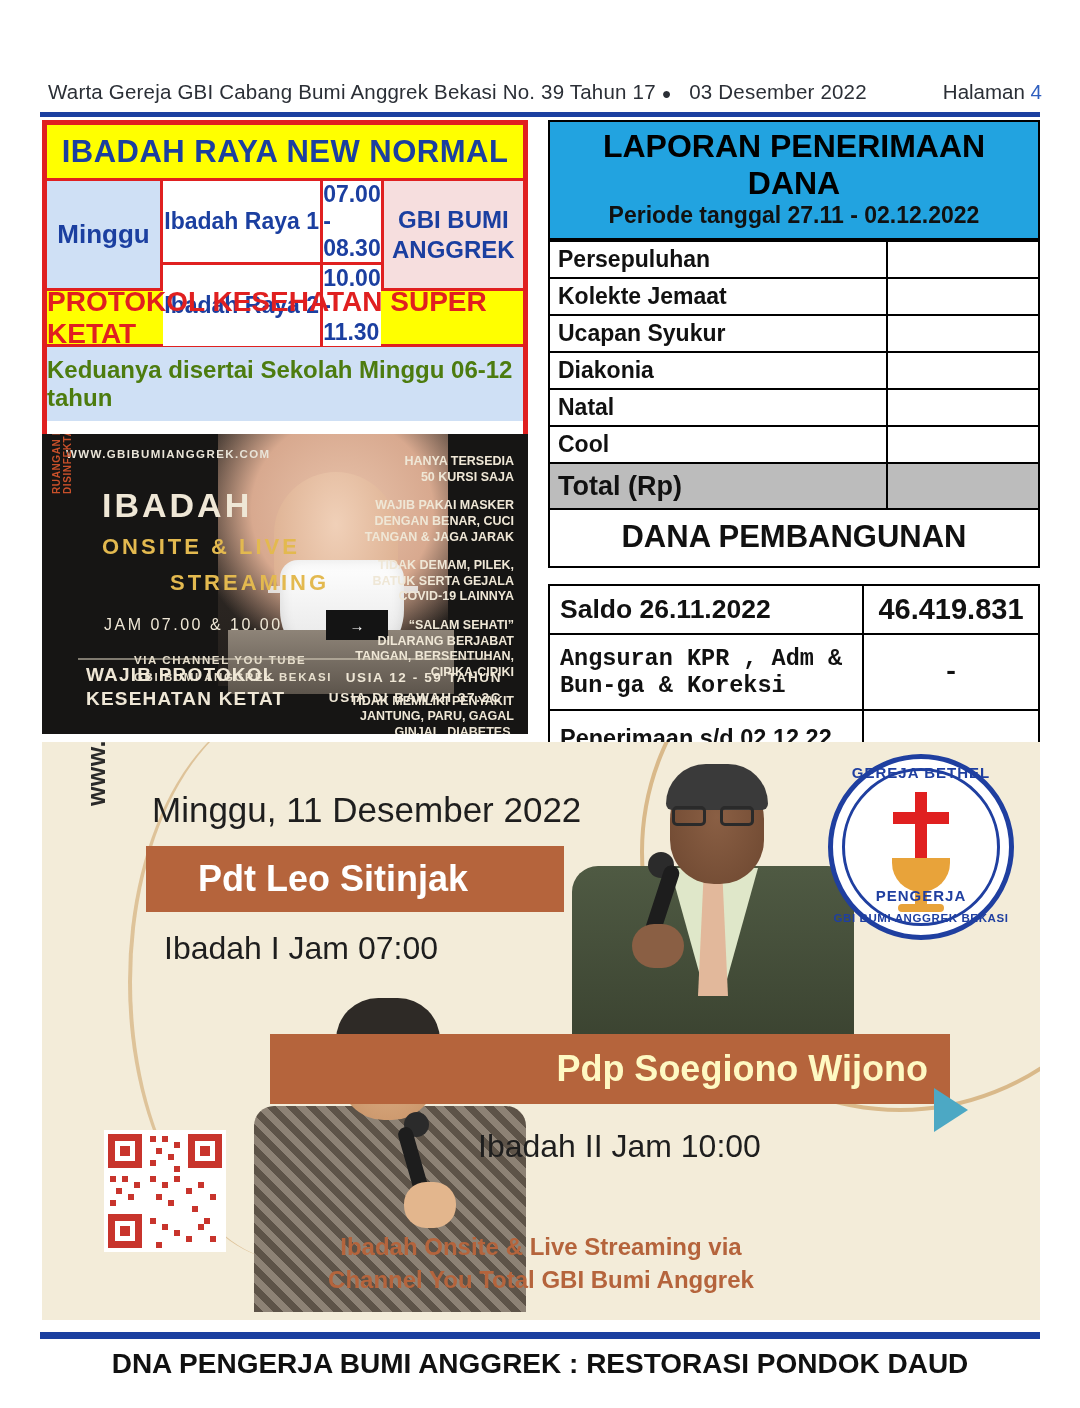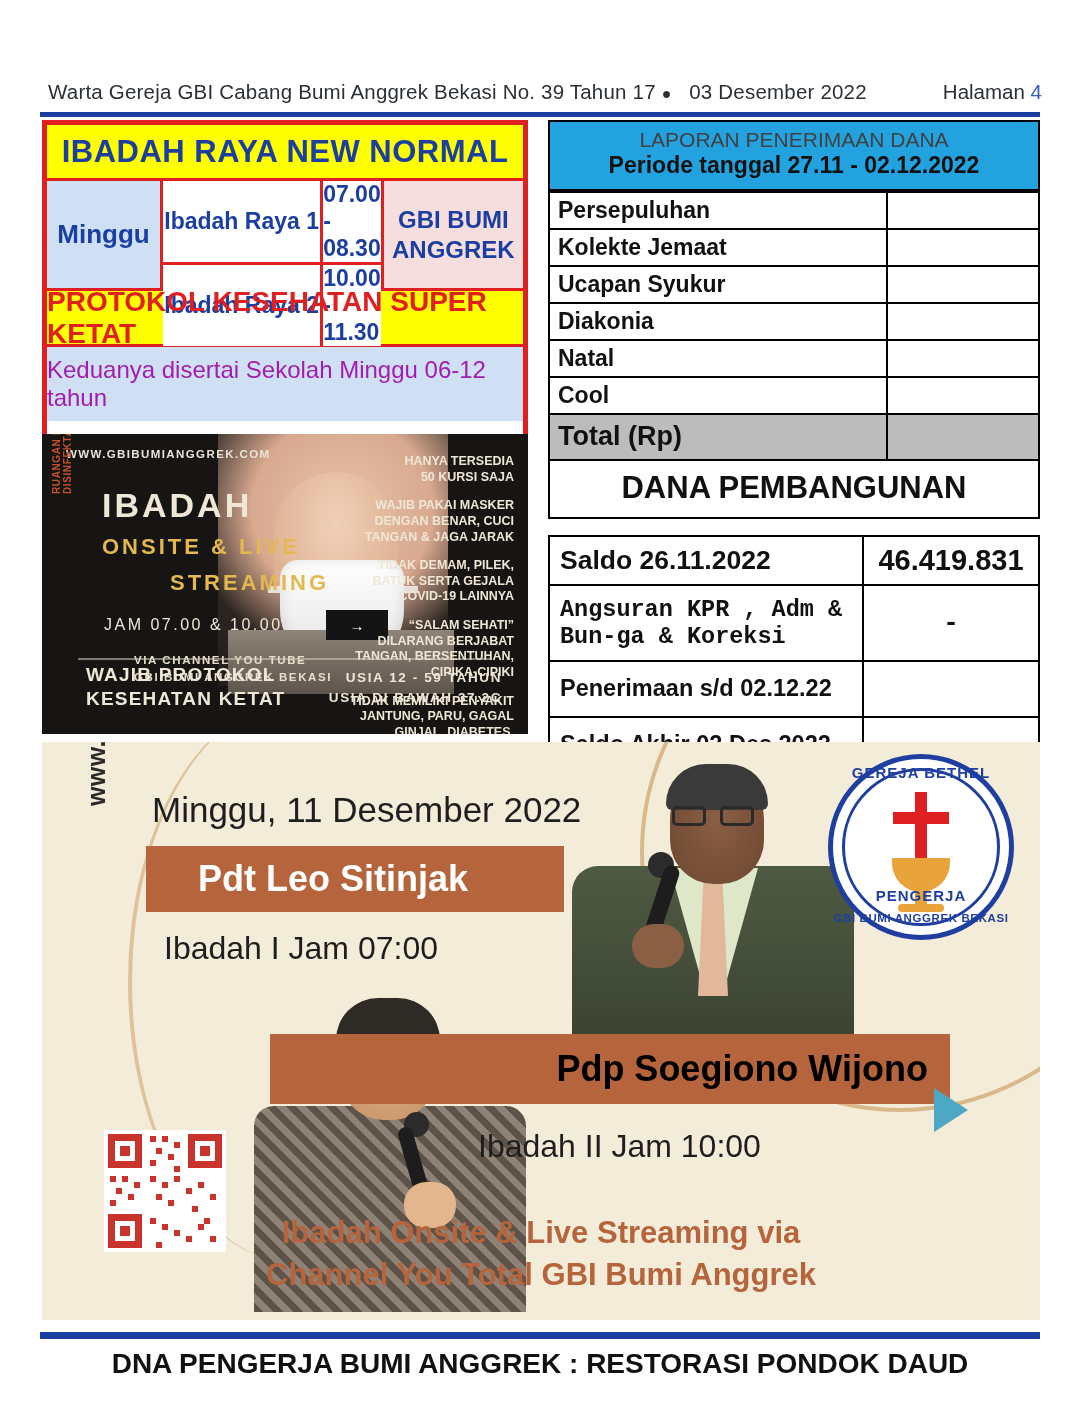--- a/index.html
+++ b/index.html
@@ -75,21 +75,21 @@
   }
   .sched-proto {
     height:56px; background:#ffff00; border-bottom:3px solid #e02020;
     display:flex; align-items:center; justify-content:center;
   }
   .sched-proto span { color:#e02020; font-weight:bold; font-size:28px; }
   .sched-ss {
     height:auto; flex:1; background:#cfe0f5;
     display:flex; align-items:center; justify-content:center; height:74px;
   }
-  .sched-ss span { color:#a21caf; font-weight:normal; font-size:24px; }
+  .sched-ss span { color:#4d7c0f; font-weight:bold; font-size:24px; }
 
   
   .poster {
     position:absolute; left:42px; top:434px; width:486px; height:300px;
     background:#161514; overflow:hidden; color:#fff;
   }
   .poster .pw-url {
     position:absolute; left:24px; top:14px; font-size:11.5px;
     letter-spacing:1.4px; color:#e9e4d8; font-weight:bold;
   }
@@ -178,21 +178,21 @@
     background:#d8cfbc; opacity:0.55;
   }
 
   
   .rcol { position:absolute; left:548px; top:120px; width:492px; }
 
   .lap-head {
     border:2px solid #000; background:#22a3e0; text-align:center;
     padding:6px 4px 9px 4px;
   }
-  .lap-head .t1 { font-size:21px; font-weight:normal; color:#404040; line-height:1.15; }
+  .lap-head .t1 { font-size:32px; font-weight:bold; color:#000000; line-height:1.15; }
   .lap-head .t2 { font-size:23px; font-weight:bold; color:#111; line-height:1.2; }
 
   table.money {
     border-collapse:collapse; width:100%;
     table-layout:fixed;
   }
   table.money td {
     border:2px solid #000; height:37px;
     font-size:23px; font-weight:bold; color:#111;
     padding:0 8px;
@@ -249,29 +249,29 @@
   }
   .banner .sub1 {
     position:absolute; left:122px; top:188px;
     font-size:32px; color:#1e1e1e;
   }
   .banner .ribbon2 {
     position:absolute; left:228px; top:292px; width:680px; height:70px;
     background:#b5643c; display:flex; align-items:center; justify-content:flex-end;
   }
   .banner .ribbon2 span {
-    color:#000000; font-weight:bold; font-size:36px; margin-right:22px;
+    color:#fef9c3; font-weight:bold; font-size:36px; margin-right:22px;
   }
   .banner .sub2 {
     position:absolute; left:436px; top:386px;
     font-size:32px; color:#1e1e1e;
   }
   .banner .bfoot {
     position:absolute; left:0; right:0; bottom:24px; text-align:center;
-    font-size:31px; color:#b5643c; font-weight:bold; line-height:1.35;
+    font-size:24px; color:#b5643c; font-weight:bold; line-height:1.35;
   }
   .banner .curve {
     position:absolute; right:-120px; top:-150px; width:520px; height:520px;
     border:4px solid #d9b98a; border-radius:50%;
   }
   .banner .curve2 {
     position:absolute; left:86px; top:-40px; width:330px; height:560px;
     border-left:4px solid #d9b98a; border-radius:50%;
     opacity:0.8;
   }

